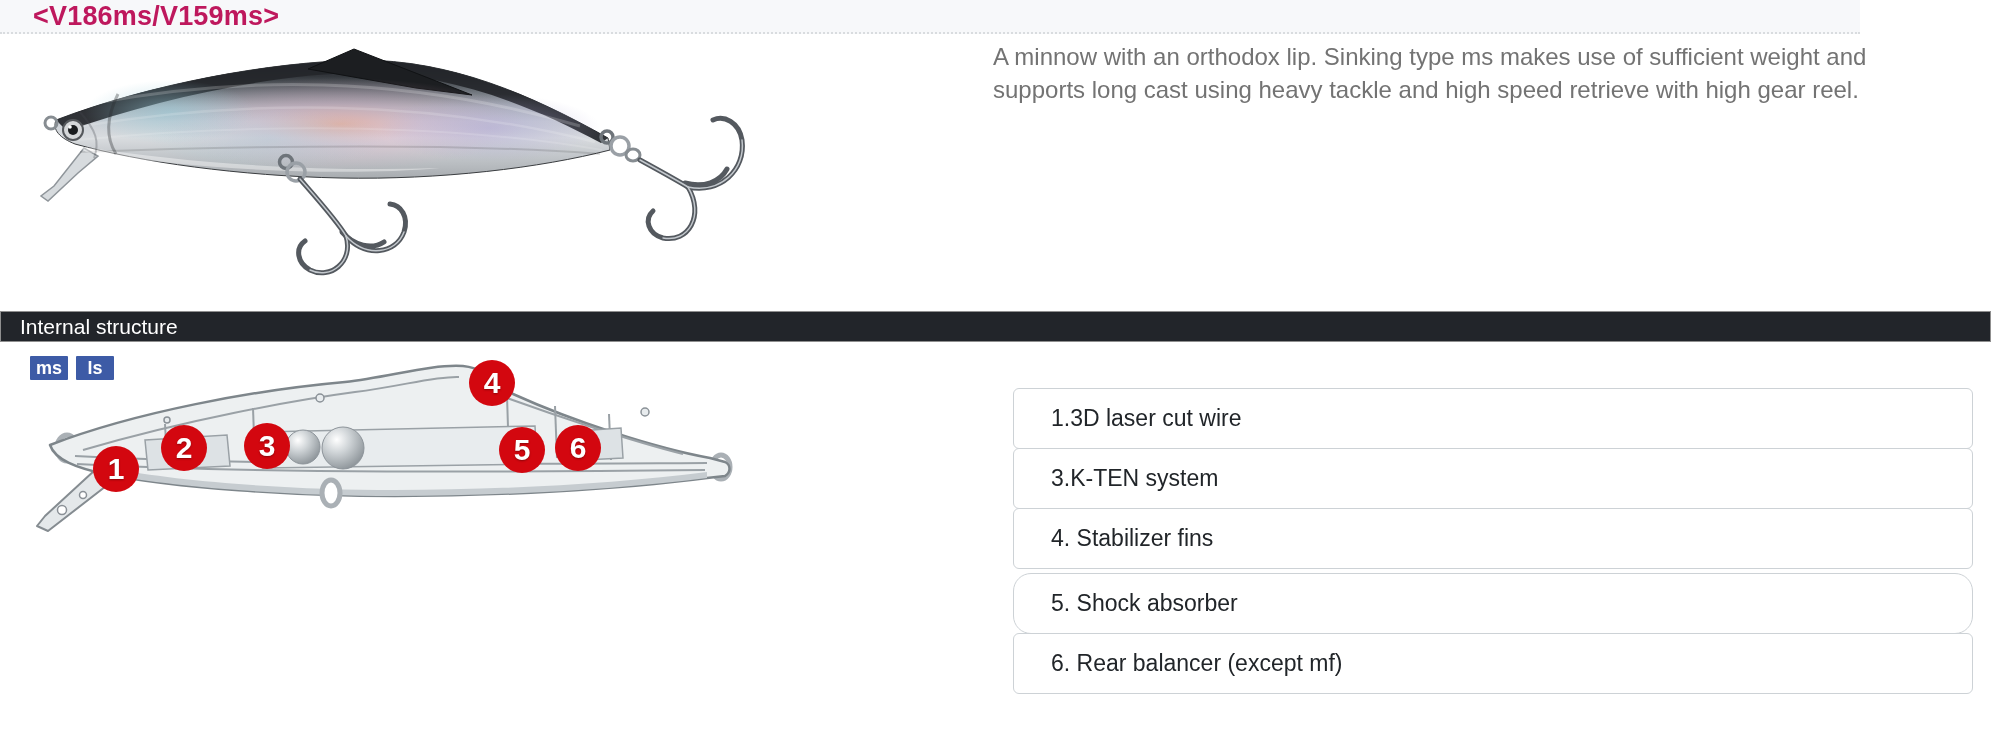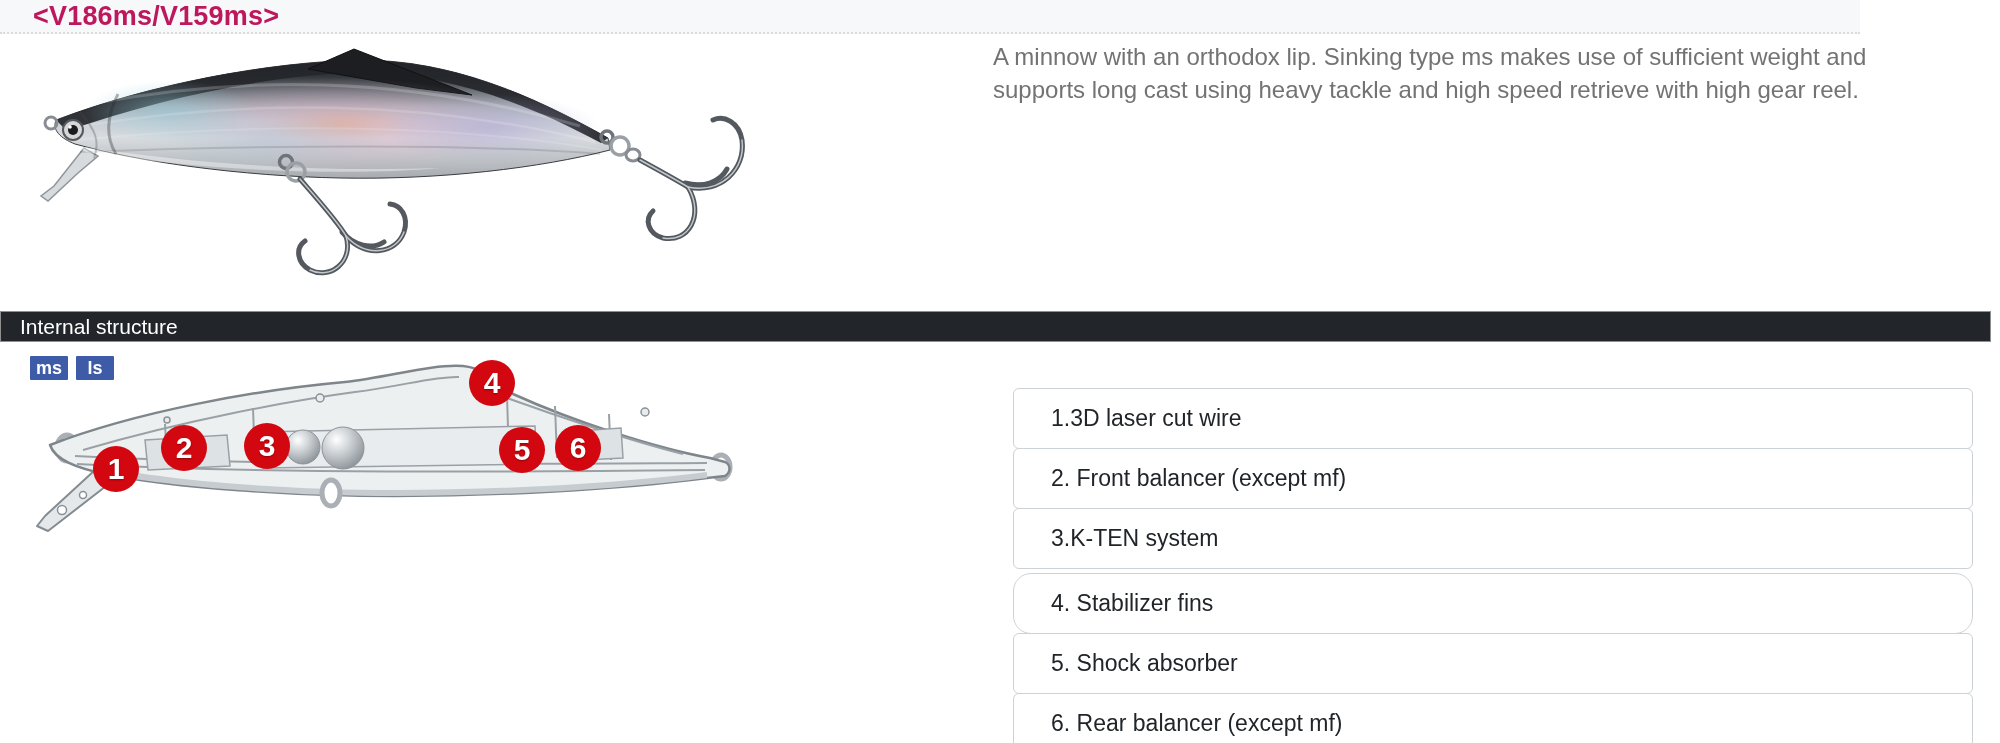--- a/index.html
+++ b/index.html
@@ -216,23 +216,20 @@
     <div class="marker" style="left:454px;top:10px">4</div>
     <div class="marker" style="left:484px;top:77px">5</div>
     <div class="marker" style="left:540px;top:75px">6</div>
   </div>
 
   <div class="parts-list">
     <div class="part-row">
         <span>1.3D laser cut wire</span>
       </div>
     <div class="part-row">
-        <span>2. Front balancer (except mf)</span>
-      </div>
-    <div class="part-row">
         <span>3.K-TEN system</span>
       </div>
     <div class="part-row">
         <span>4. Stabilizer fins</span>
       </div>
     <div class="part-row">
         <span>5. Shock absorber</span>
       </div>
     <div class="part-row">
         <span>6. Rear balancer (except mf)</span>

